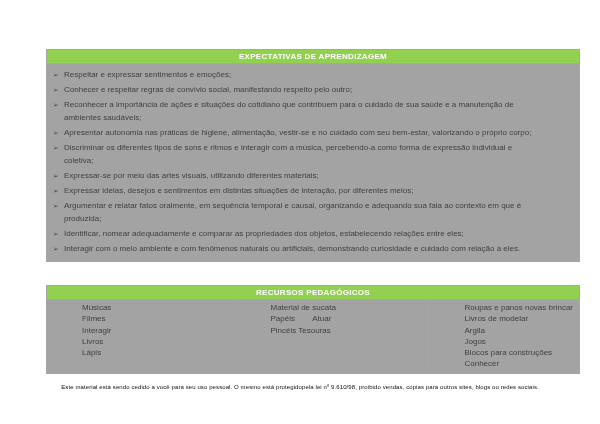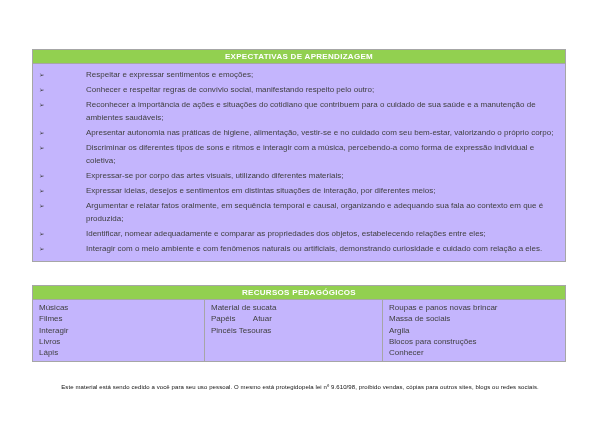--- a/index.html
+++ b/index.html
@@ -8,24 +8,24 @@
     width:600px;height:424px;
     background:#ffffff;
     font-family:"Liberation Sans", sans-serif;
     overflow:hidden;
     --green:#92d050;
     --border:#a6a6a6;
     --text:#3f3f3f;
   }
   .doc-table{
     position:absolute;
-    left:32px;
+    left:46px;
     width:532px;
     border:1px solid var(--border);
-    background:#c4b5fd;
+    background:#a3a3a3;
   }
   .table-expectativas{ top:49px; }
   .table-recursos{ top:285px; }
   .green-header{
     background:var(--green);
     color:#ffffff;
     font-size:8px;
     font-weight:bold;
     text-align:center;
     height:13px;
@@ -46,29 +46,29 @@
     font-size:6.5px;
     line-height:13px;
     color:var(--text);
     padding-left:1px;
   }
   .item-text{
     font-size:8px;
     line-height:13px;
     color:var(--text);
     white-space:pre-wrap;
-    margin-left:36px;
   }
   .columns{
     display:flex;
     align-items:stretch;
   }
   .col{
     padding:2px 6px 3px 6px;
     box-sizing:border-box;
+    margin-left:29px;
   }
   .col-0{ width:172px; border-right:1px solid var(--border); }
   .col-1{ width:178px; border-right:1px solid var(--border); }
   .col-2{ flex:1; }
   .col-item{
     font-size:8px;
     line-height:11.3px;
     color:var(--text);
     white-space:pre;
   }
@@ -108,21 +108,21 @@
           <span class="bullet">➢</span>
           <span class="item-text">Apresentar autonomia nas práticas de higiene, alimentação, vestir-se e no cuidado com seu bem-estar, valorizando o próprio corpo;</span>
         </div>
         <div class="item">
           <span class="bullet">➢</span>
           <span class="item-text">Discriminar os diferentes tipos de sons e ritmos e interagir com a música, percebendo-a como forma de expressão individual e
 coletiva;</span>
         </div>
         <div class="item">
           <span class="bullet">➢</span>
-          <span class="item-text">Expressar-se por corpo das artes visuais, utilizando diferentes materiais;</span>
+          <span class="item-text">Expressar-se por meio das artes visuais, utilizando diferentes materiais;</span>
         </div>
         <div class="item">
           <span class="bullet">➢</span>
           <span class="item-text">Expressar ideias, desejos e sentimentos em distintas situações de interação, por diferentes meios;</span>
         </div>
         <div class="item">
           <span class="bullet">➢</span>
           <span class="item-text">Argumentar e relatar fatos oralmente, em sequência temporal e causal, organizando e adequando sua fala ao contexto em que é
 produzida;</span>
         </div>
@@ -147,22 +147,23 @@
           <div class="col-item">Livros</div>
           <div class="col-item">Lápis</div>
         </div>
         <div class="col col-1">
           <div class="col-item">Material de sucata</div>
           <div class="col-item">Papéis        Atuar</div>
           <div class="col-item">Pincéis Tesouras</div>
         </div>
         <div class="col col-2">
           <div class="col-item">Roupas e panos novas brincar</div>
-          <div class="col-item">Massa de sociais</div>
+          <div class="col-item">Livros de modelar</div>
           <div class="col-item">Argila</div>
+          <div class="col-item">Jogos</div>
           <div class="col-item">Blocos para construções</div>
           <div class="col-item">Conhecer</div>
         </div>
       </div>
   </section>
 
   <footer class="copyright">Este material está sendo cedido a você para seu uso pessoal. O mesmo está protegidopela lei nº 9.610/98, proibido vendas, cópias para outros sites, blogs ou redes sociais.</footer>
 
 </div>
 

